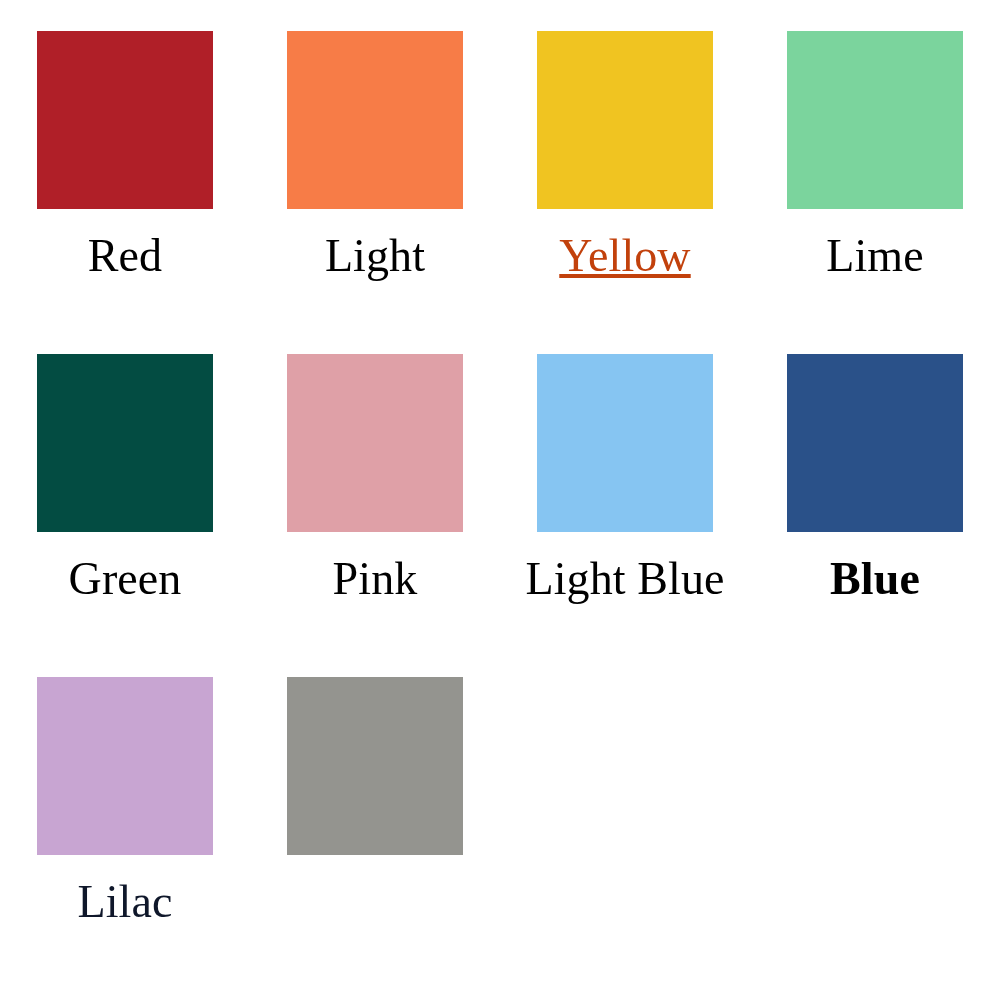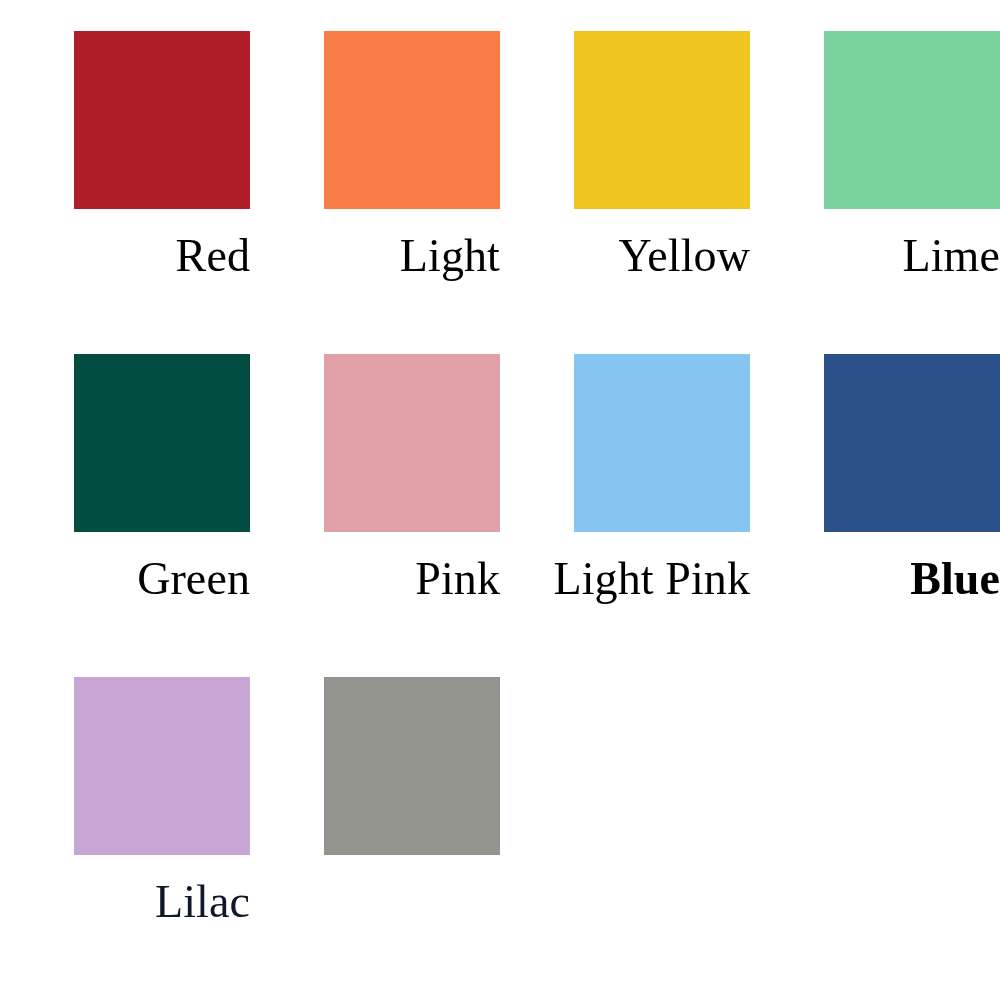--- a/index.html
+++ b/index.html
@@ -31,21 +31,21 @@
     width: 1000px;
     height: 969px;
     padding-top: 31px;
     box-sizing: border-box;
   }
 
   .swatch-cell {
     position: relative;
     display: flex;
     flex-direction: column;
-    align-items: flex-end;
+    align-items: center;
     box-sizing: border-box;
   }
 
   .swatch-chip {
     width: 176px;
     height: 178px;
     display: block;
     flex: 0 0 auto;
   }
 
@@ -76,42 +76,42 @@
       <span class="swatch-label" style="color: rgb(0, 0, 0);">Red</span>
     </div>
 
     <div class="swatch-cell">
       <span class="swatch-chip" style="background-color: rgb(247, 124, 71);"></span>
       <span class="swatch-label" style="color: rgb(0, 0, 0);">Light</span>
     </div>
 
     <div class="swatch-cell">
       <span class="swatch-chip" style="background-color: rgb(240, 196, 33);"></span>
-      <span class="swatch-label" style="color: #000000;">Yellow</span>
+      <span class="swatch-label" style="color: #c2410c; text-decoration: underline;">Yellow</span>
     </div>
 
     <div class="swatch-cell">
       <span class="swatch-chip" style="background-color: rgb(123, 212, 157);"></span>
       <span class="swatch-label" style="color: rgb(0, 0, 0);">Lime</span>
     </div>
 
     <div class="swatch-cell">
       <span class="swatch-chip" style="background-color: rgb(3, 76, 66);"></span>
       <span class="swatch-label" style="color: rgb(0, 0, 0);">Green</span>
     </div>
 
     <div class="swatch-cell">
       <span class="swatch-chip" style="background-color: rgb(223, 160, 167);"></span>
       <span class="swatch-label" style="color: rgb(0, 0, 0);">Pink</span>
     </div>
 
 
     <div class="swatch-cell">
       <span class="swatch-chip" style="background-color: rgb(134, 197, 242);"></span>
-      <span class="swatch-label wide" style="color: rgb(0, 0, 0);">Light Pink</span>
+      <span class="swatch-label wide" style="color: rgb(0, 0, 0);">Light Blue</span>
     </div>
 
     <div class="swatch-cell">
       <span class="swatch-chip" style="background-color: rgb(42, 81, 137);"></span>
       <span class="swatch-label" style="color: rgb(0, 0, 0); font-weight: bold;">Blue</span>
     </div>
 
     <div class="swatch-cell">
       <span class="swatch-chip" style="background-color: rgb(200, 165, 210);"></span>
       <span class="swatch-label" style="color: #0f172a;">Lilac</span>

